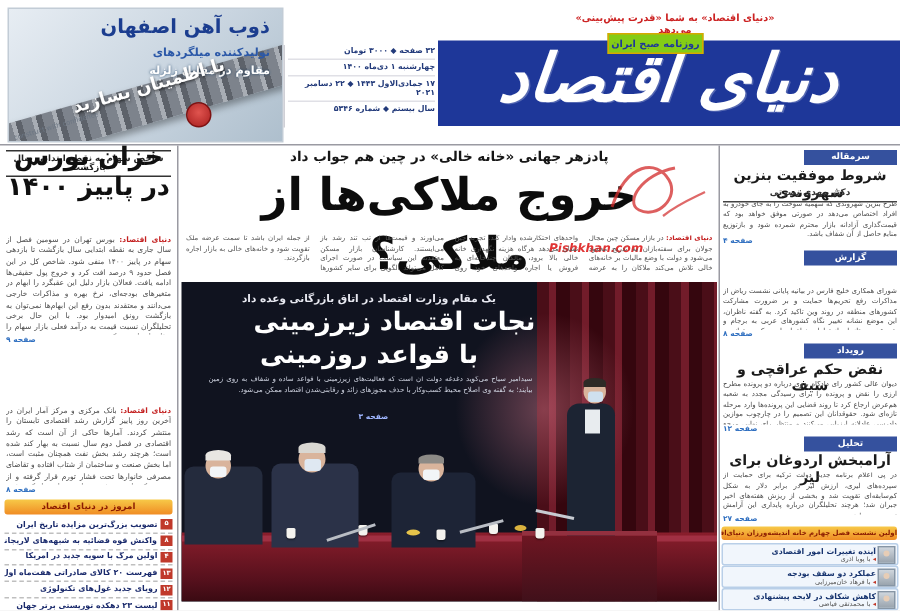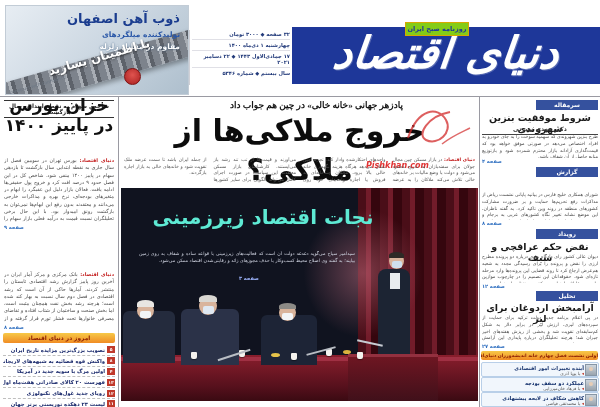--- a/index.html
+++ b/index.html
@@ -47,20 +47,21 @@
 
   <div class="abs hairline" style="left:189px;top:30px;width:1px;height:55px;background:#d0d0d6;"></div>
 
   <div class="abs rtl" style="left:192px;top:29px;width:98px;">
     <div style="font-size:5.2px;color:#223a7a;font-weight:bold;border-bottom:1px solid #e0e0e6;padding:2px 0;text-align:right;">۳۲ صفحه ◆ ۳۰۰۰ تومان</div>
     <div style="font-size:5.2px;color:#223a7a;font-weight:bold;border-bottom:1px solid #e0e0e6;padding:2px 0;text-align:right;">چهارشنبه ۱ دی‌ماه ۱۴۰۰</div>
     <div style="font-size:5.2px;color:#223a7a;font-weight:bold;border-bottom:1px solid #e0e0e6;padding:2px 0;text-align:right;">۱۷ جمادی‌الاول ۱۴۴۳ ◆ ۲۲ دسامبر ۲۰۲۱</div>
     <div style="font-size:5.2px;color:#223a7a;font-weight:bold;padding:2px 0;text-align:right;">سال بیستم ◆ شماره ۵۳۴۶</div>
   </div>
 
+  <div class="abs rtl c" style="left:380px;top:8px;width:140px;font-size:6.5px;font-weight:bold;color:#cc2222;">«دنیای اقتصاد» به شما «قدرت پیش‌بینی» می‌دهد</div>
 
   <div class="abs" style="left:292px;top:27px;width:308px;height:57px;background:#1e3799;overflow:visible;">
     <div class="abs rtl" style="left:0;top:-14px;width:308px;height:80px;line-height:80px;text-align:center;color:#ffffff;font-family:'DejaVu Serif',serif;font-style:italic;font-weight:bold;font-size:44px;transform:skewX(-6deg);text-shadow:1px 1px 0 rgba(255,255,255,.25);">دنیای اقتصاد</div>
   </div>
 
   <div class="abs rtl c" style="left:405px;top:22px;width:62px;height:12px;line-height:12px;background:#84cc16;color:#1e3799;font-size:6.5px;font-weight:bold;border:1px solid #d7a900;">روزنامه صبح ایران</div>
 
   <div class="abs hairline" style="left:0;top:96px;width:600px;height:1px;"></div>
   <div class="abs hairline" style="left:118px;top:97px;width:1px;height:310px;"></div>
   <div class="abs hairline" style="left:479px;top:97px;width:1px;height:310px;"></div>
@@ -105,40 +106,42 @@
       <span class="today-num">۱۲</span>
       <span class="today-label">رویای جدید غول‌های تکنولوژی</span>
     </div>
     <div class="today-row">
       <span class="today-num">۱۱</span>
       <span class="today-label">لیست ۲۳ دهکده توریستی برتر جهان</span>
     </div>
 
   </div>
 
-  <div class="abs rtl c" style="left:138px;top:100px;width:357px;font-size:9px;font-weight:bold;color:#161616;font-family:Liberation Serif, serif;">پادزهر جهانی «خانه خالی» در چین هم جواب داد</div>
+  <div class="abs rtl c" style="left:121px;top:100px;width:357px;font-size:9px;font-weight:bold;color:#161616;">پادزهر جهانی «خانه خالی» در چین هم جواب داد</div>
   <div class="abs rtl c" style="left:121px;top:111px;width:357px;font-size:30px;font-weight:900;color:#0c0c0c;line-height:1.3;">خروج ملاکی‌ها از ملاکی؟</div>
 
   <svg class="abs" style="left:398px;top:98px;" width="76" height="58" viewBox="0 0 76 58">
     <path d="M10 40 C 20 10, 40 8, 48 22 C 55 34, 40 48, 28 42 C 18 37, 30 18, 52 14" stroke="#d22a2a" stroke-width="2" fill="none" opacity="0.75"></path>
     <path d="M44 46 C 54 38, 64 34, 72 30" stroke="#d22a2a" stroke-width="1.5" fill="none" opacity="0.7"></path>
   </svg>
   <div class="abs" style="left:366px;top:161px;width:70px;font-size:8px;font-weight:bold;color:#e03434;font-style:italic;">Pishkhan.com</div>
 
   <div class="abs rtl j" style="left:124px;top:157px;width:351px;height:29px;column-count:4;column-gap:7px;font-size:4.7px;line-height:1.4;color:#555;overflow:hidden;">
     <span class="lead-red">دنیای اقتصاد:</span>
     <span>در بازار مسکن چین مجال جولان برای سفته‌بازان به تدریج محدود می‌شود و دولت با وضع مالیات بر خانه‌های خالی تلاش می‌کند ملاکان را به عرضه واحدهای احتکارشده وادار کند. تجربه چین نشان می‌دهد هرگاه هزینه نگهداری خانه خالی بالا برود، مالکان چندخانه‌ای به فروش یا اجاره واحدهای خود روی می‌آورند و قیمت‌ها از تب تند رشد باز می‌ایستند. کارشناسان بازار مسکن معتقدند این سیاست در صورت اجرای کامل می‌تواند الگویی برای سایر کشورها از جمله ایران باشد تا سمت عرضه ملک تقویت شود و خانه‌های خالی به بازار اجاره بازگردند.</span>
   </div>
 
   <div class="abs" style="left:121px;top:188px;width:357px;height:213px;background:#10131f;overflow:hidden;">
 
     <div class="abs" style="right:0;top:0;width:120px;height:213px;background:repeating-linear-gradient(90deg,#4a0e18 0 8px,#721c2a 8px 13px,#35060e 13px 22px);"></div>
     <div class="abs" style="right:55px;top:20px;width:120px;height:130px;background:radial-gradient(ellipse at center,rgba(214,120,140,.45),rgba(214,120,140,0) 70%);"></div>
 
-    <div class="abs rtl c" style="left:0;top:17px;width:284px;font-size:20px;font-weight:900;color:#5eead4;">نجات اقتصاد زیرزمینی</div>
+    <div class="abs rtl c" style="left:5px;top:7px;width:240px;font-size:7px;font-weight:bold;color:#e9eaf2;">یک مقام وزارت اقتصاد در اتاق بازرگانی وعده داد</div>
+    <div class="abs rtl c" style="left:0;top:17px;width:284px;font-size:17px;font-weight:900;color:#ffffff;">نجات اقتصاد زیرزمینی</div>
+    <div class="abs rtl c" style="left:0;top:39px;width:250px;font-size:17px;font-weight:900;color:#ffffff;">با قواعد روزمینی</div>
     <div class="abs rtl j" style="left:18px;top:63px;width:216px;font-size:4.7px;line-height:1.45;color:#cfd3e0;height:22px;overflow:hidden;">سیدامیر سیاح می‌گوید دغدغه دولت آن است که فعالیت‌های زیرزمینی با قواعد ساده و شفاف به روی زمین بیایند؛ به گفته وی اصلاح محیط کسب‌وکار با حذف مجوزهای زائد و رقابتی‌شدن اقتصاد ممکن می‌شود.</div>
     <div class="abs rtl" style="left:118px;top:87px;font-size:5px;font-weight:bold;color:#9fb6ff;">صفحه ۳</div>
 
     <div class="abs" style="left:0;bottom:0;width:357px;height:46px;background:linear-gradient(#8a1e2c,#55101c 70%,#3a0a12);"></div>
     <div class="abs" style="left:0;bottom:40px;width:357px;height:4px;background:#a8364a;opacity:.8;"></div>
 
     <div class="fig">
       <div class="suit" style="left:2px;bottom:38px;width:52px;height:52px;"></div>
       <div class="head" style="left:16px;bottom:82px;width:17px;height:17px;"></div>
       <div class="hair" style="left:16px;bottom:94px;width:17px;height:7px;"></div>

